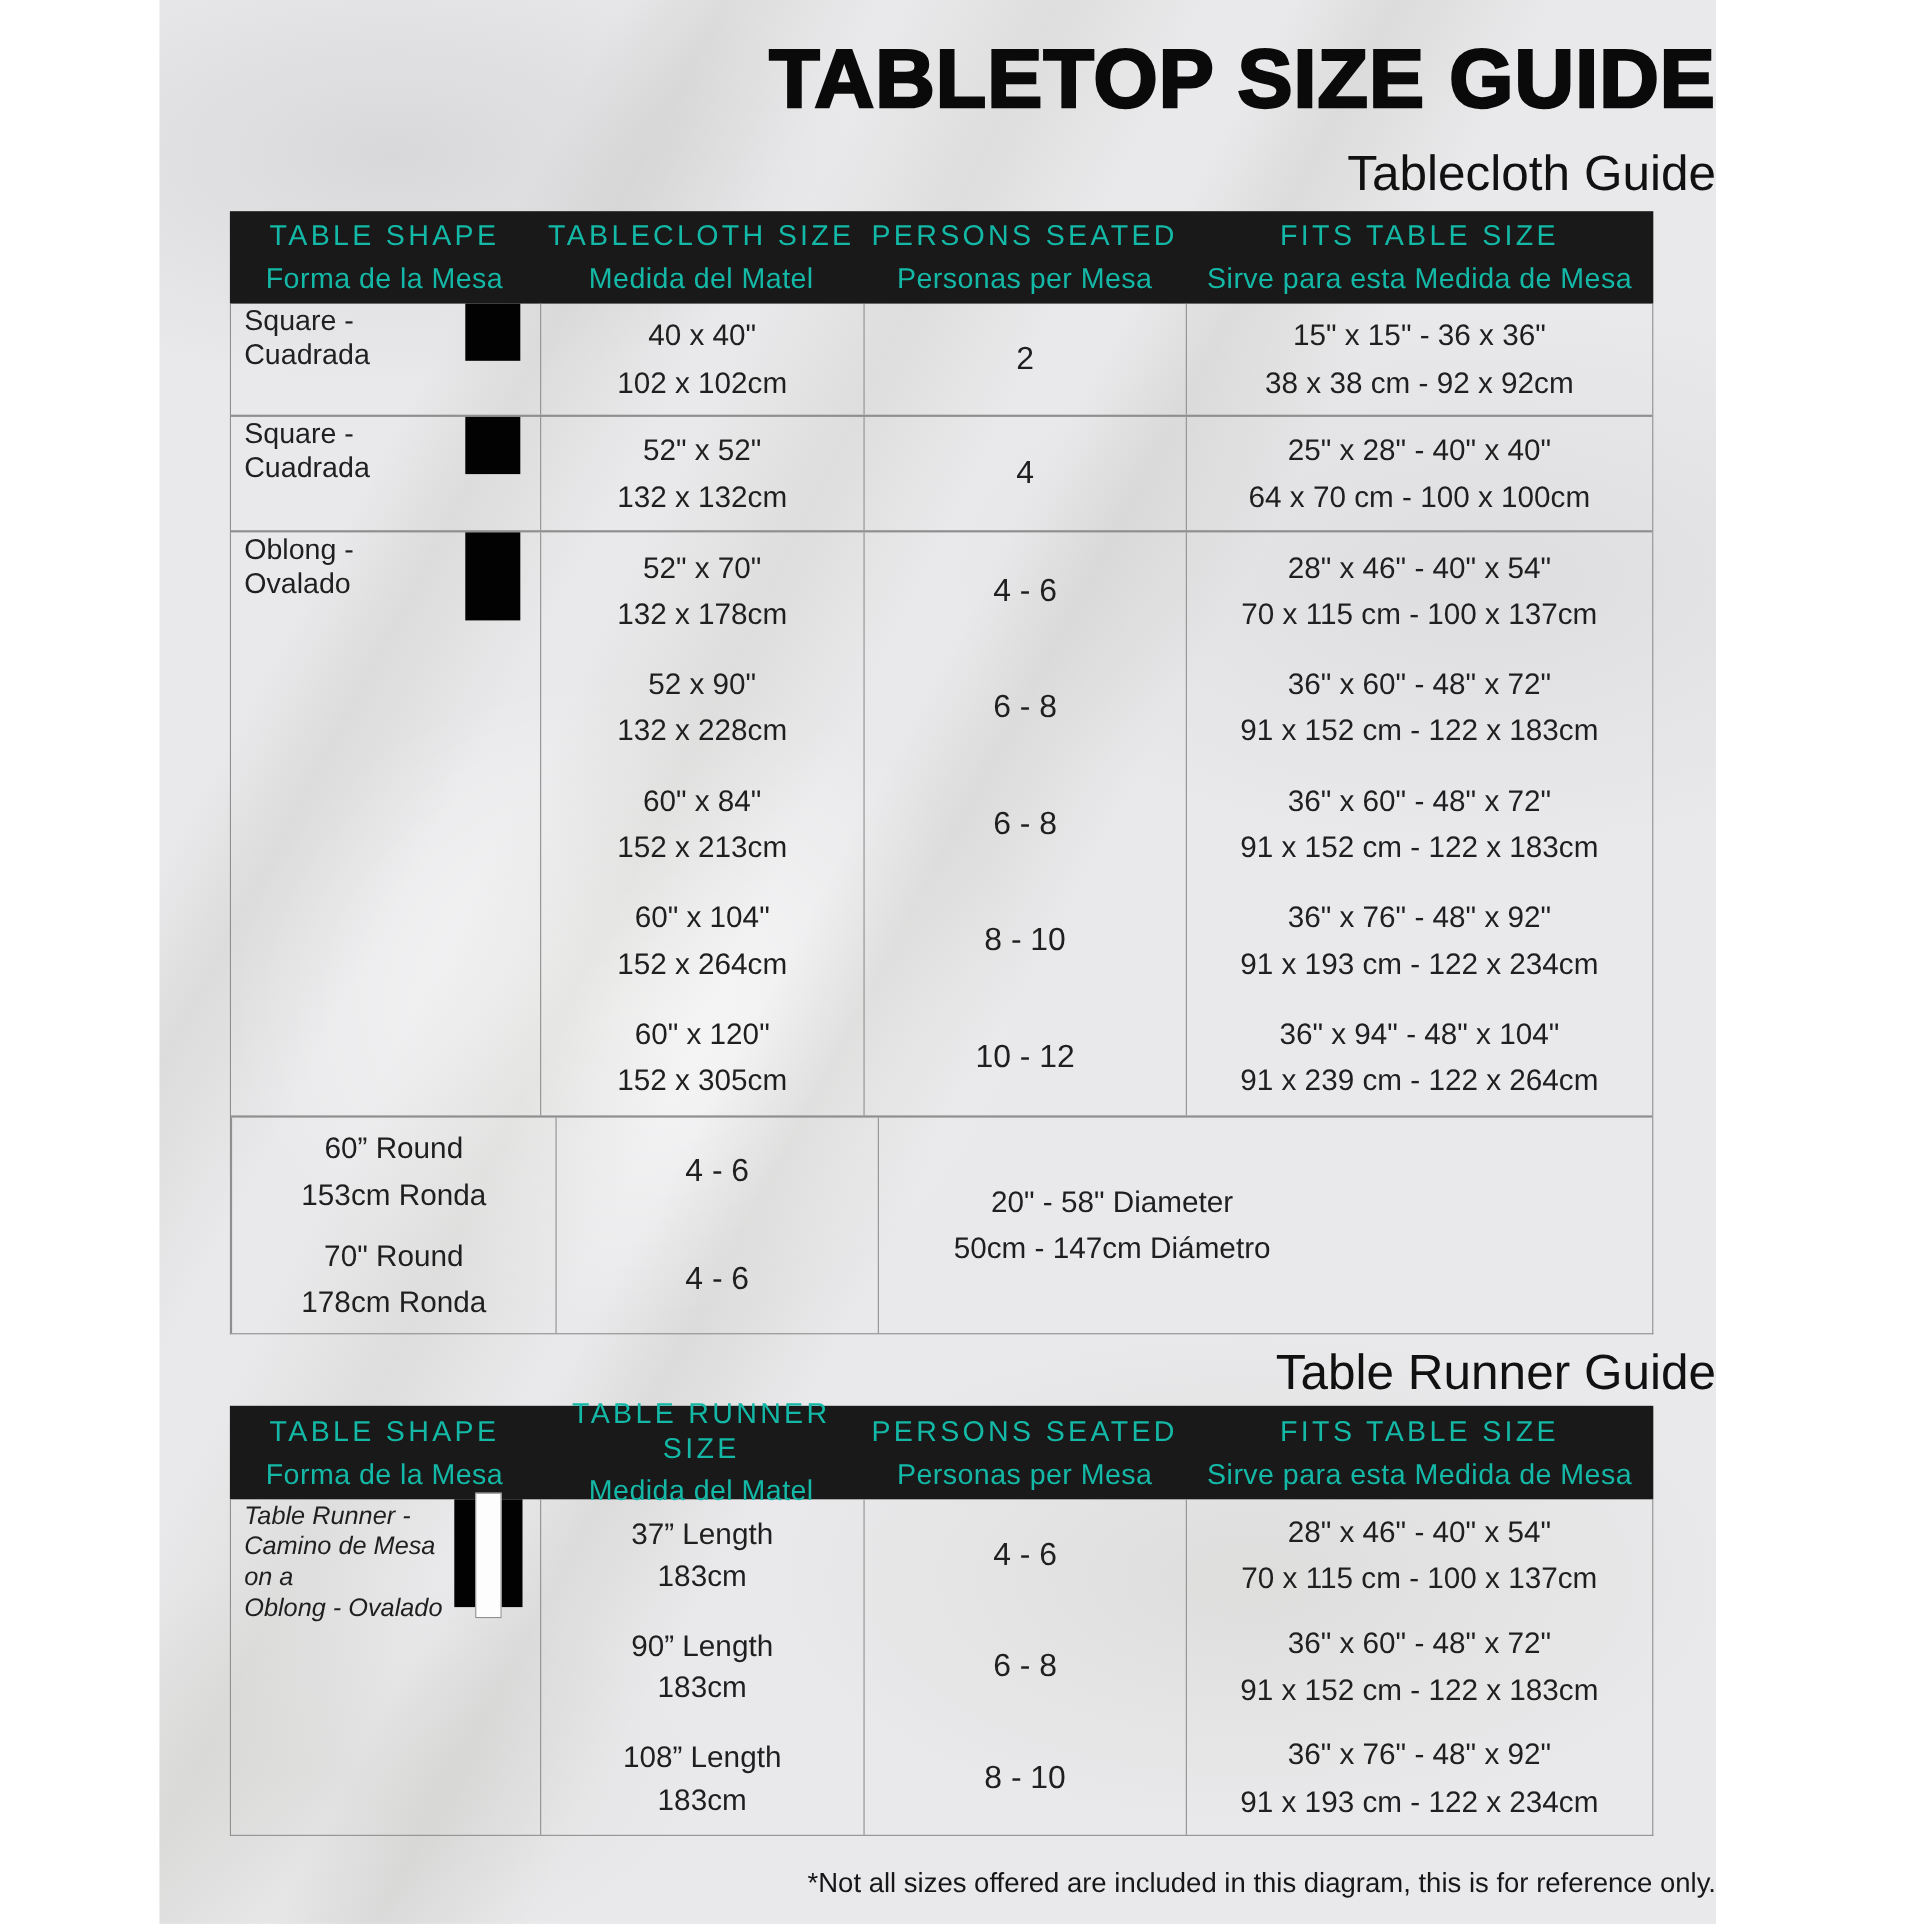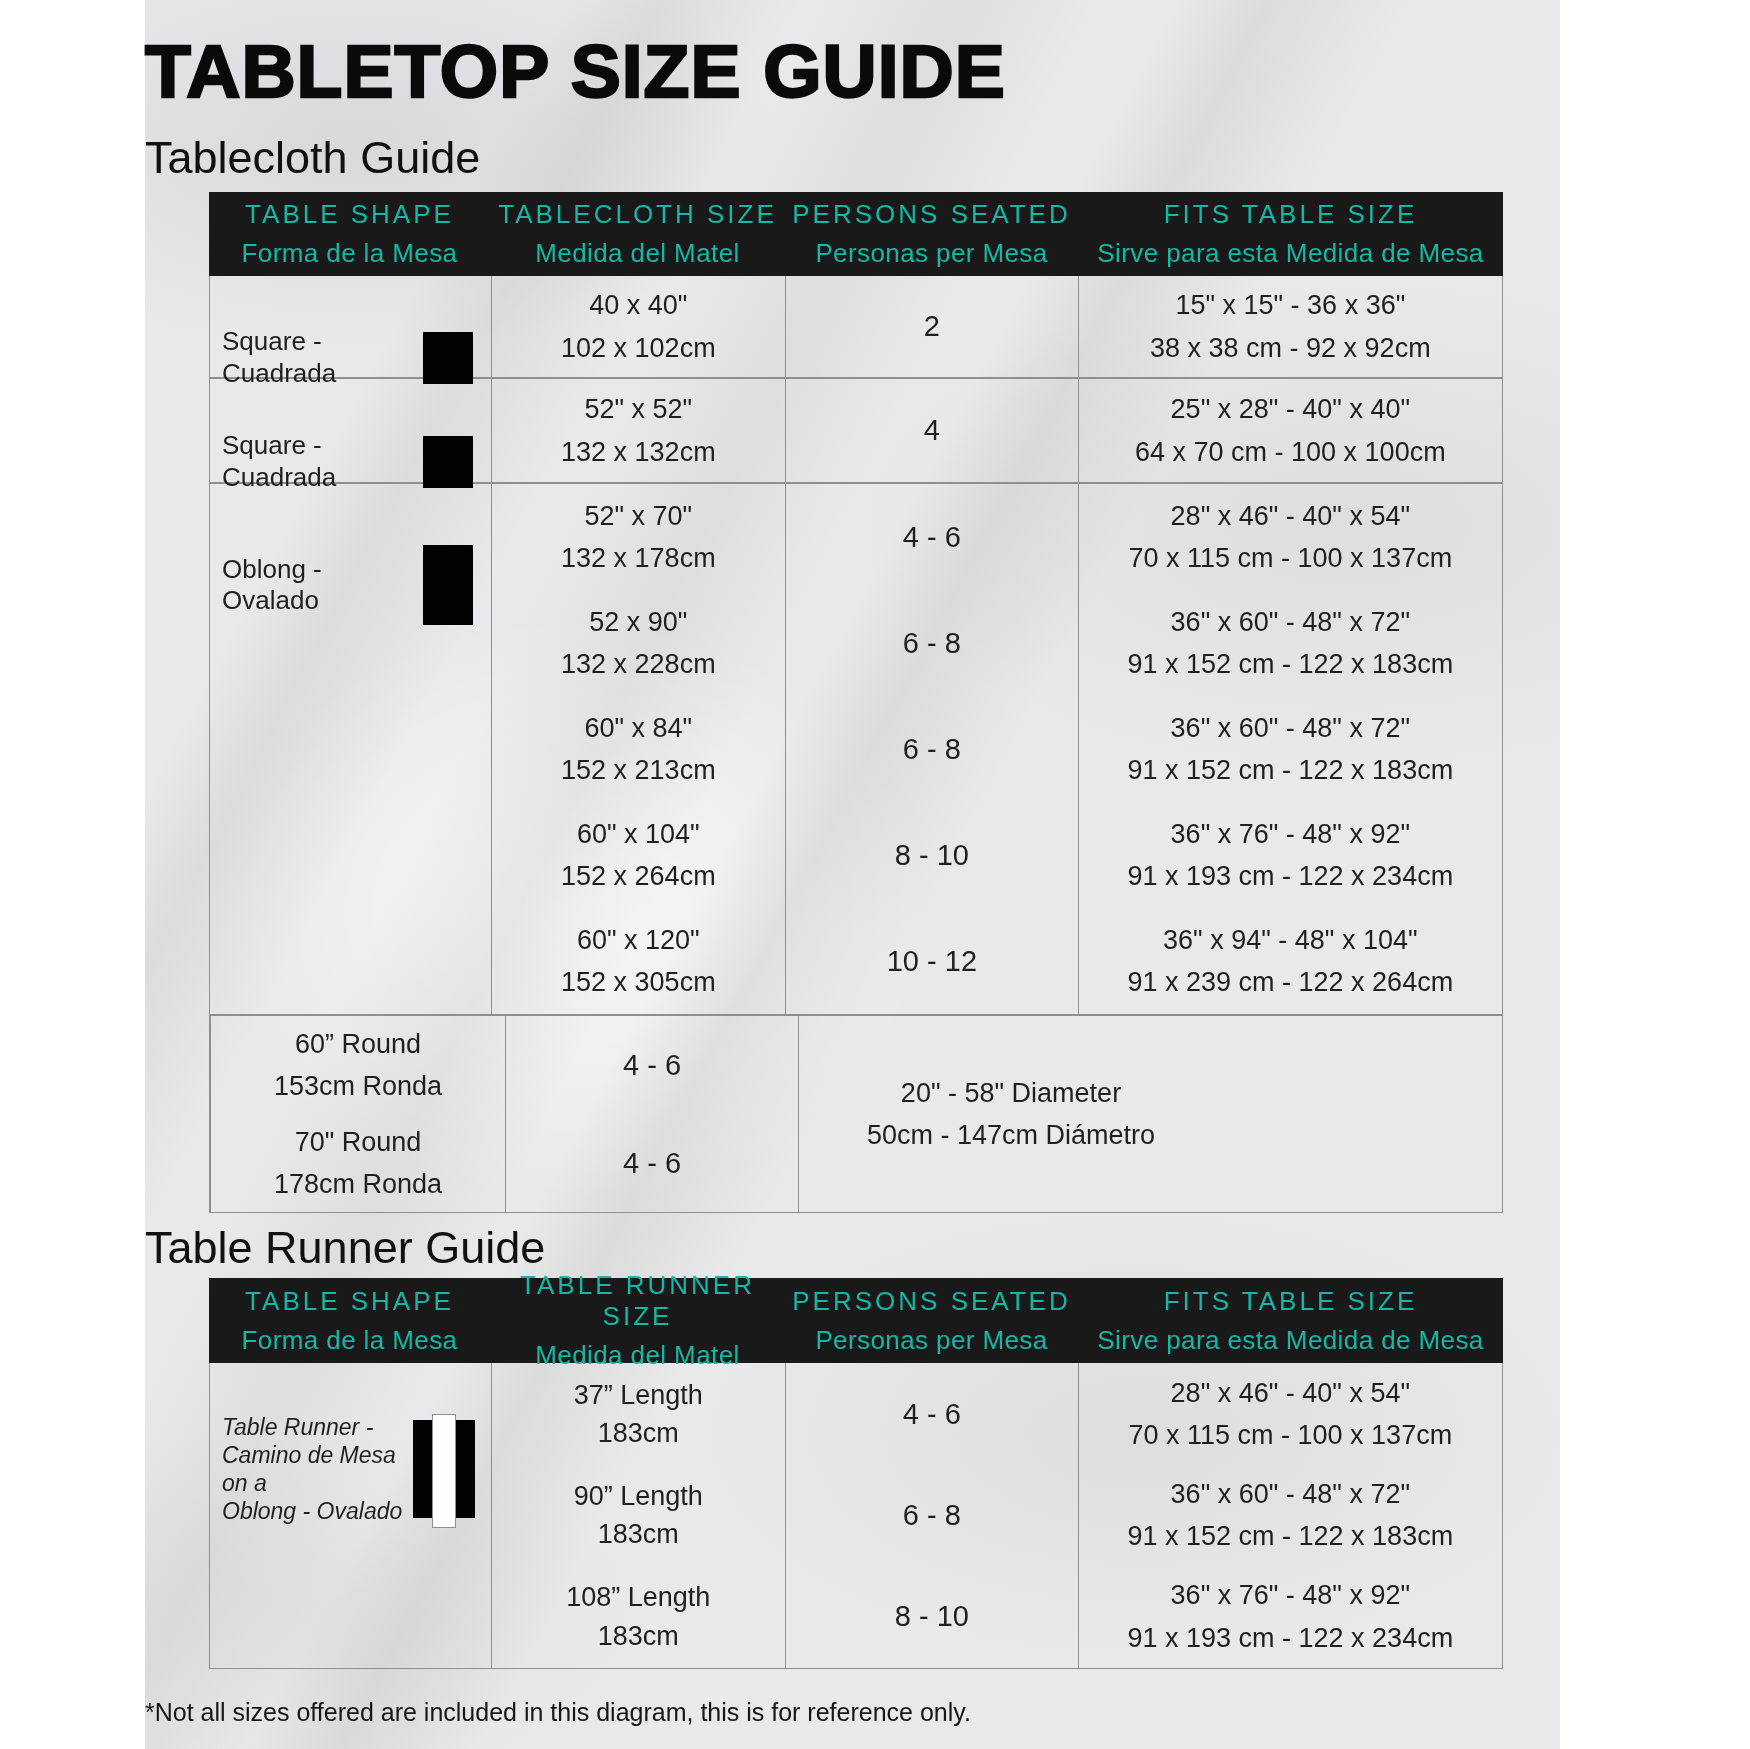--- a/index.html
+++ b/index.html
@@ -20,21 +20,21 @@
     background-image:
       linear-gradient(118deg, rgba(255,255,255,0) 18%, rgba(190,190,186,.30) 22%, rgba(255,255,255,0) 28%),
       linear-gradient(118deg, rgba(255,255,255,0) 44%, rgba(185,185,180,.28) 48%, rgba(255,255,255,0) 54%),
       linear-gradient(296deg, rgba(255,255,255,0) 58%, rgba(196,196,190,.30) 64%, rgba(255,255,255,0) 70%),
       radial-gradient(ellipse 600px 300px at 15% 8%, rgba(203,203,206,.55), rgba(203,203,206,0) 70%),
       radial-gradient(ellipse 700px 350px at 85% 30%, rgba(208,208,210,.45), rgba(208,208,210,0) 70%),
       radial-gradient(ellipse 520px 420px at 30% 52%, rgba(255,255,255,.65), rgba(255,255,255,0) 70%),
       radial-gradient(ellipse 620px 320px at 70% 82%, rgba(205,205,200,.40), rgba(205,205,200,0) 70%),
       radial-gradient(ellipse 500px 260px at 10% 92%, rgba(210,210,206,.40), rgba(210,210,206,0) 70%);
   }
-  .centered{position:absolute;left:0;width:100%;text-align:left;}
+  .centered{position:absolute;left:0;width:100%;text-align:right;}
   .main-title{
     top:28px;font-size:75px;font-weight:700;letter-spacing:1px;color:#0a0a0a;
     -webkit-text-stroke:2.5px #0a0a0a;
   }
   .section-title{font-size:45px;font-weight:400;color:#111;}
   .st1{top:132px;}
   .st2{top:1222px;}
   .footnote{top:1698px;font-size:25px;font-weight:400;color:#161616;}
 
   .sg-table{position:absolute;left:64px;width:1294px;}
@@ -62,23 +62,22 @@
 
   .sub{
     display:flex;flex-direction:column;align-items:center;justify-content:center;
     text-align:center;box-sizing:border-box;
   }
   .t1{font-size:27px;line-height:1.2;}
   .t2{font-size:27px;line-height:1.2;margin-top:10px;}
   .pers{font-size:29px;}
 
   .shape-inner{
-    display:flex;align-items:center;width:100%;box-sizing:border-box;
+    display:flex;align-items:flex-start;width:100%;box-sizing:border-box;
     padding:0 18px 0 12px;
-    margin-top:31px;
   }
   .shape-label{flex:1;text-align:left;font-size:26px;line-height:1.2;}
   .shape-label.small{font-size:23px;line-height:1.22;white-space:pre-line;font-style:italic;}
   .icon-square{width:50px;height:52px;background:#020202;flex:none;}
   .icon-oblong{width:50px;height:80px;background:#020202;flex:none;}
   .icon-circle{width:64px;height:60px;border-radius:50%;background:#020202;flex:none;}
   .icon-runner{position:relative;width:62px;height:98px;background:#020202;flex:none;}
   .runner-stripe{
     position:absolute;left:50%;transform:translateX(-50%);
     top:-6px;height:114px;width:24px;background:#fdfdfd;

